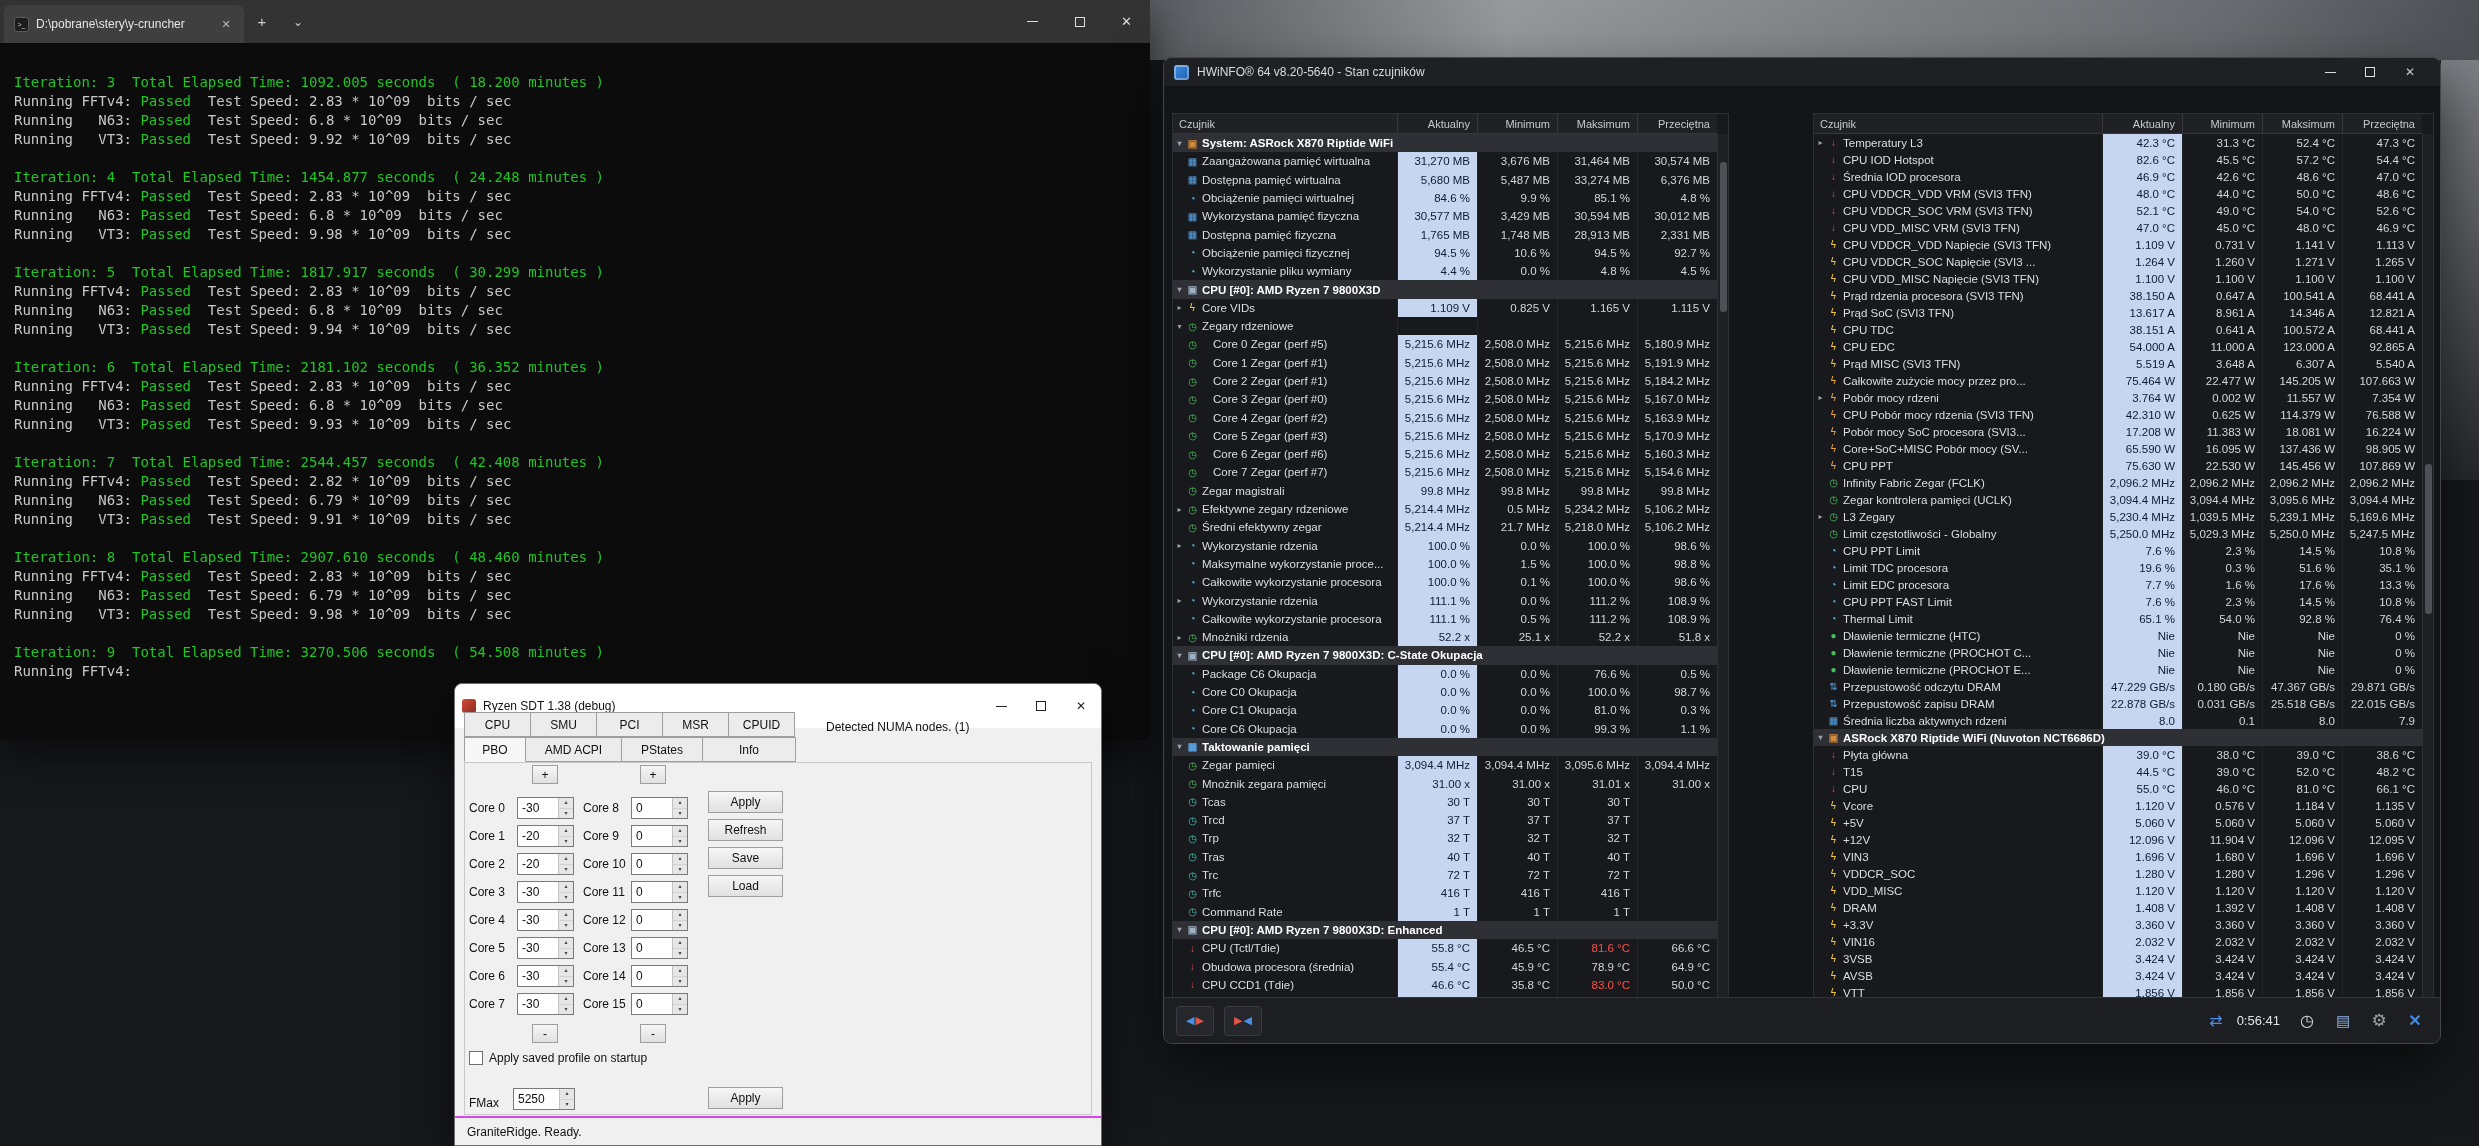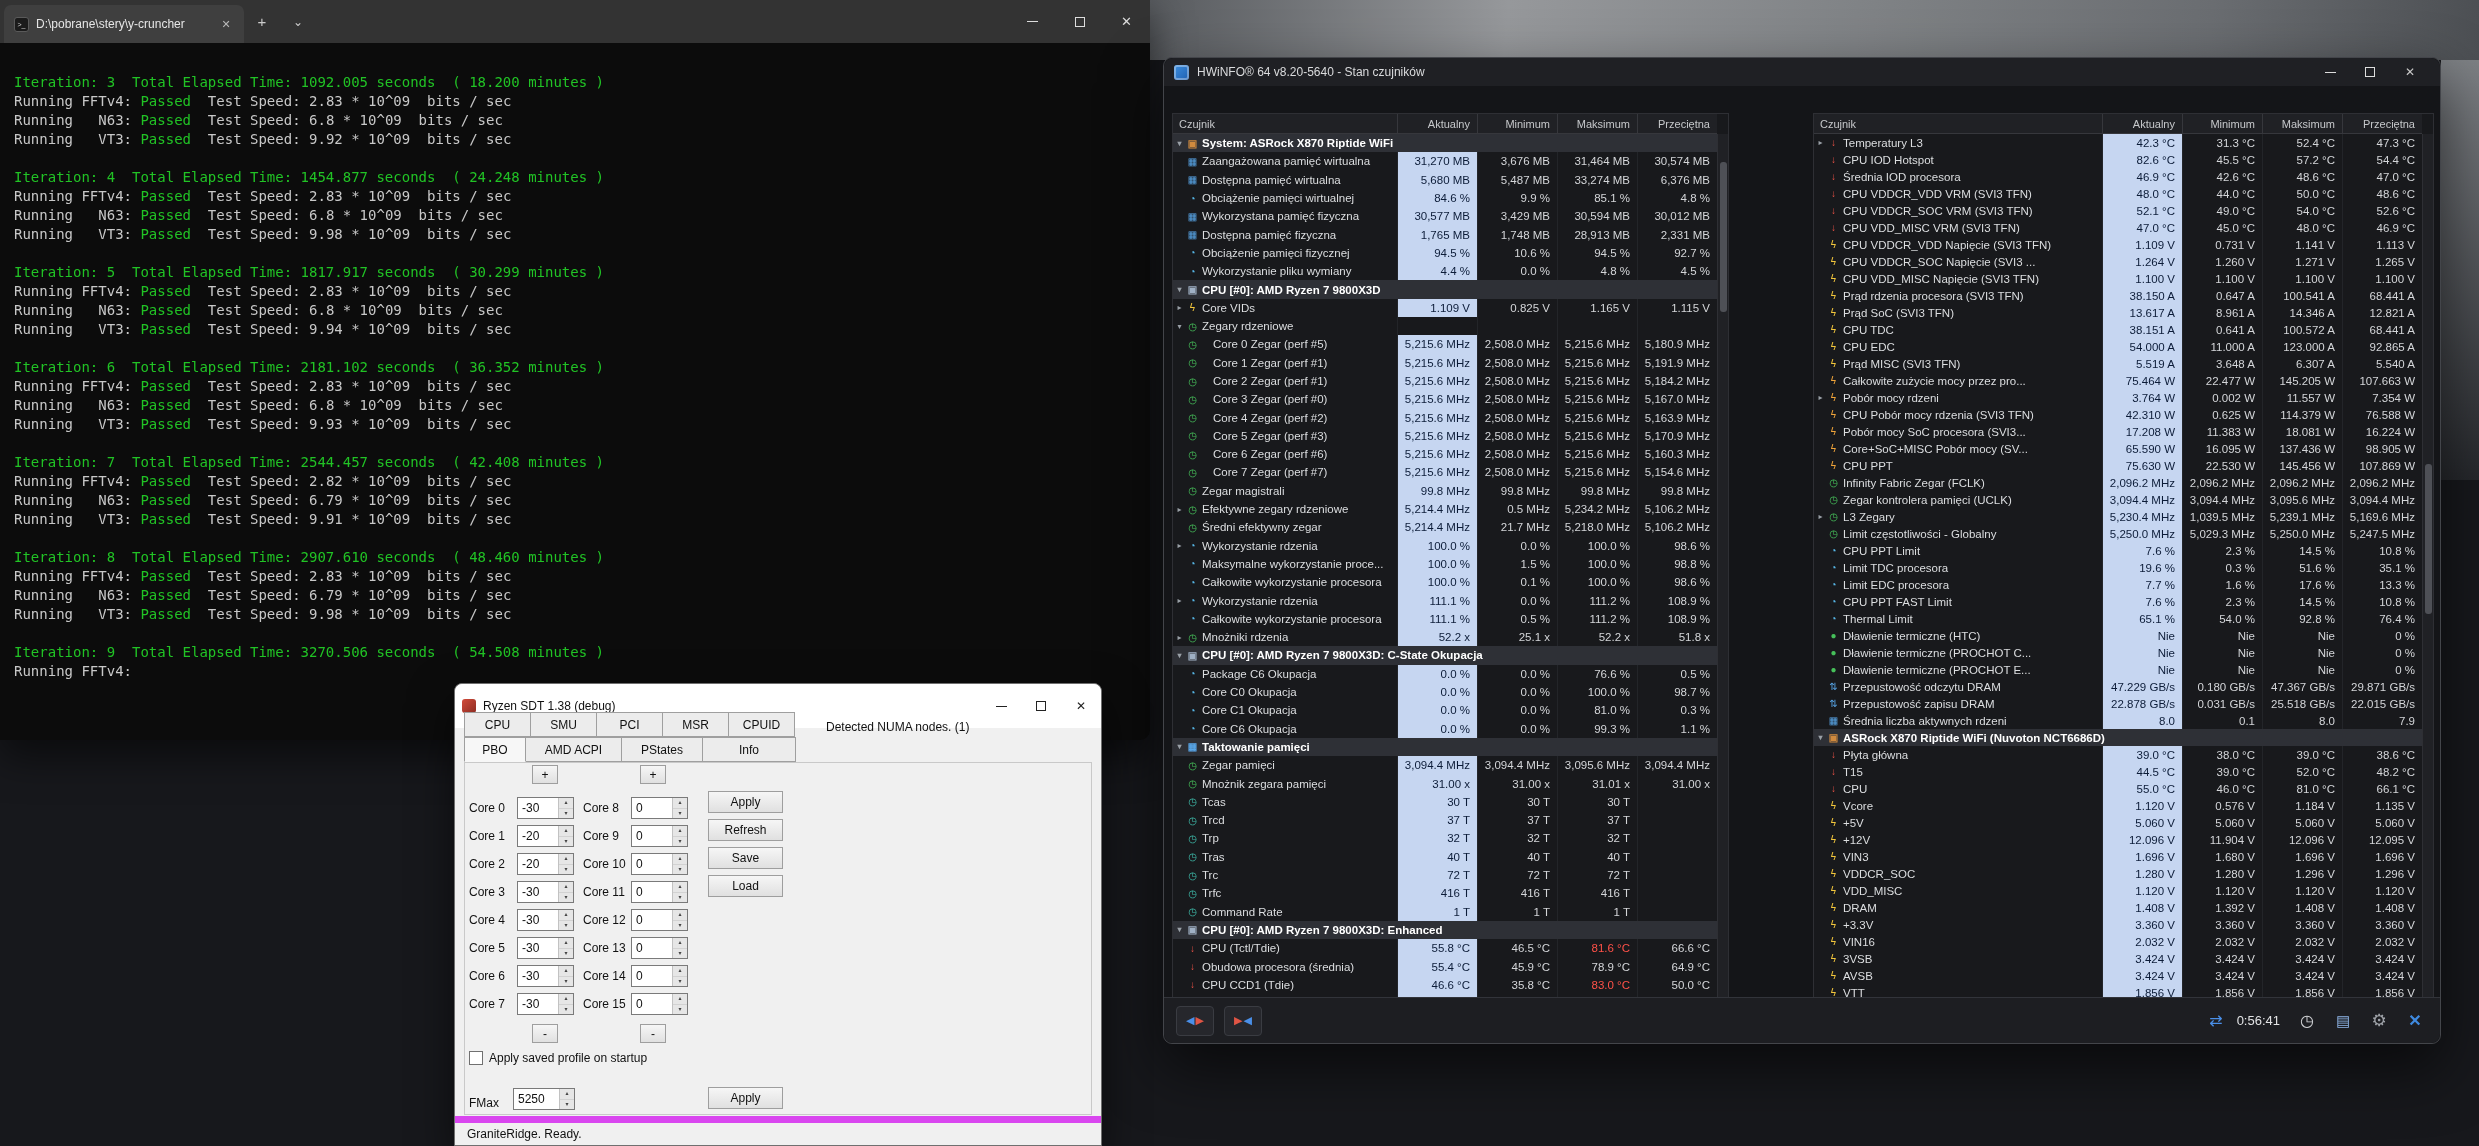--- a/index.html
+++ b/index.html
@@ -105,21 +105,21 @@
   .spin-btns{width:15px;border-left:1px solid #c2c2c2;display:flex;flex-direction:column}
   .spin-b{flex:1;font-size:6px;line-height:9px;text-align:center;color:#444;background:#e6e6e6;border-bottom:1px solid #d2d2d2}
   .spin-b:last-child{border-bottom:none}
   #sdt-actions{position:absolute;left:253px;top:107px;display:flex;flex-direction:column;gap:6px;z-index:4}
   #sdt-actions .wbtn{width:75px}
   .sdt-check{position:absolute;left:14px;top:367px;display:flex;align-items:center;gap:6px;font-size:12px;z-index:4}
   .cb{width:14px;height:14px;background:#ffffff;border:1px solid #707070;display:inline-block}
   .sdt-fmax{position:absolute;left:14px;top:404px;display:flex;align-items:flex-end;gap:14px;font-size:12px;z-index:4}
   .sdt-fmax .spin{width:62px;margin-right:0}
   .fmax-apply{position:absolute;left:253px;top:403px;width:75px;z-index:4}
-  .sdt-status{position:absolute;left:0;right:0;bottom:0;height:29px;background:#f0f0f0;border-top:7px solid #d946ef;
+  .sdt-status{position:absolute;left:0;right:0;bottom:0;height:29px;background:#f0f0f0;border-top:2px solid #d946ef;
     display:flex;align-items:center;padding-left:12px;font-size:12px;color:#111}
 </style>
 </head>
 <body>
 
 <div class="wallpaper"></div>
 <div class="wallpaper-side"></div>
 
 <section class="win terminal">
   <header class="term-bar">

